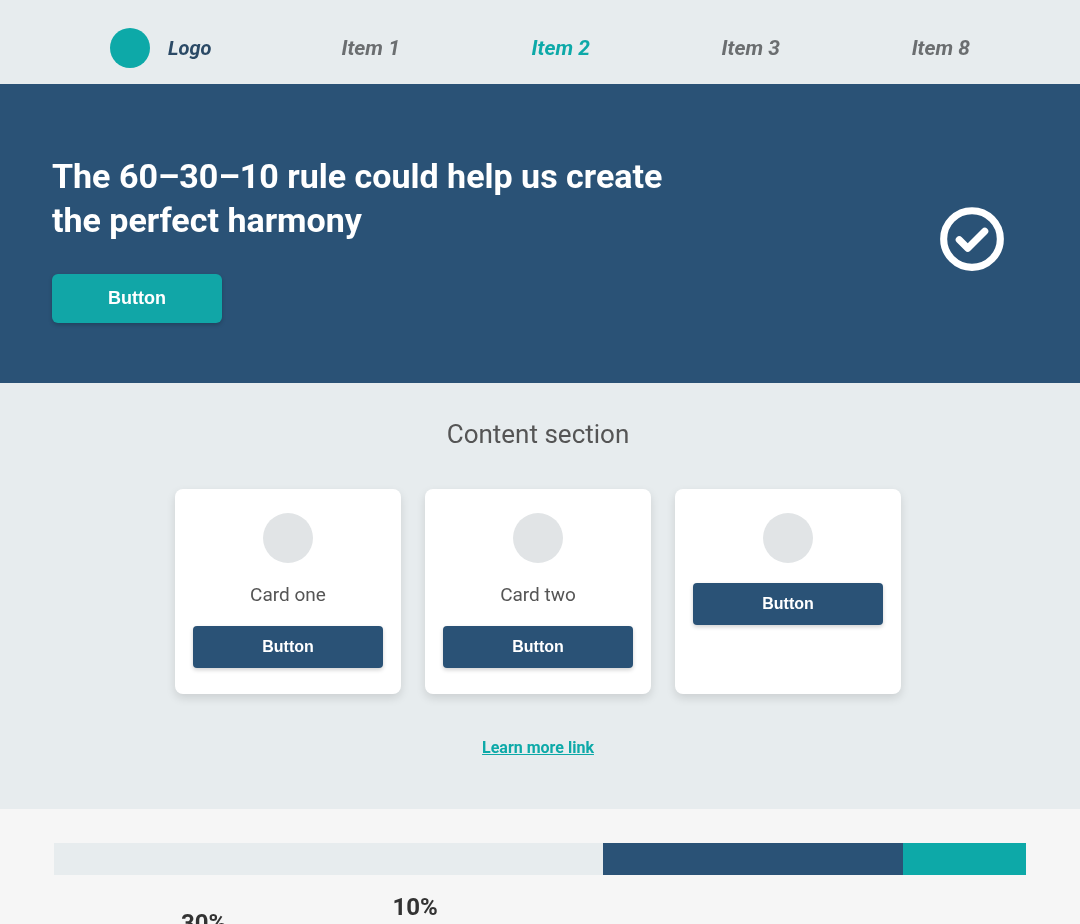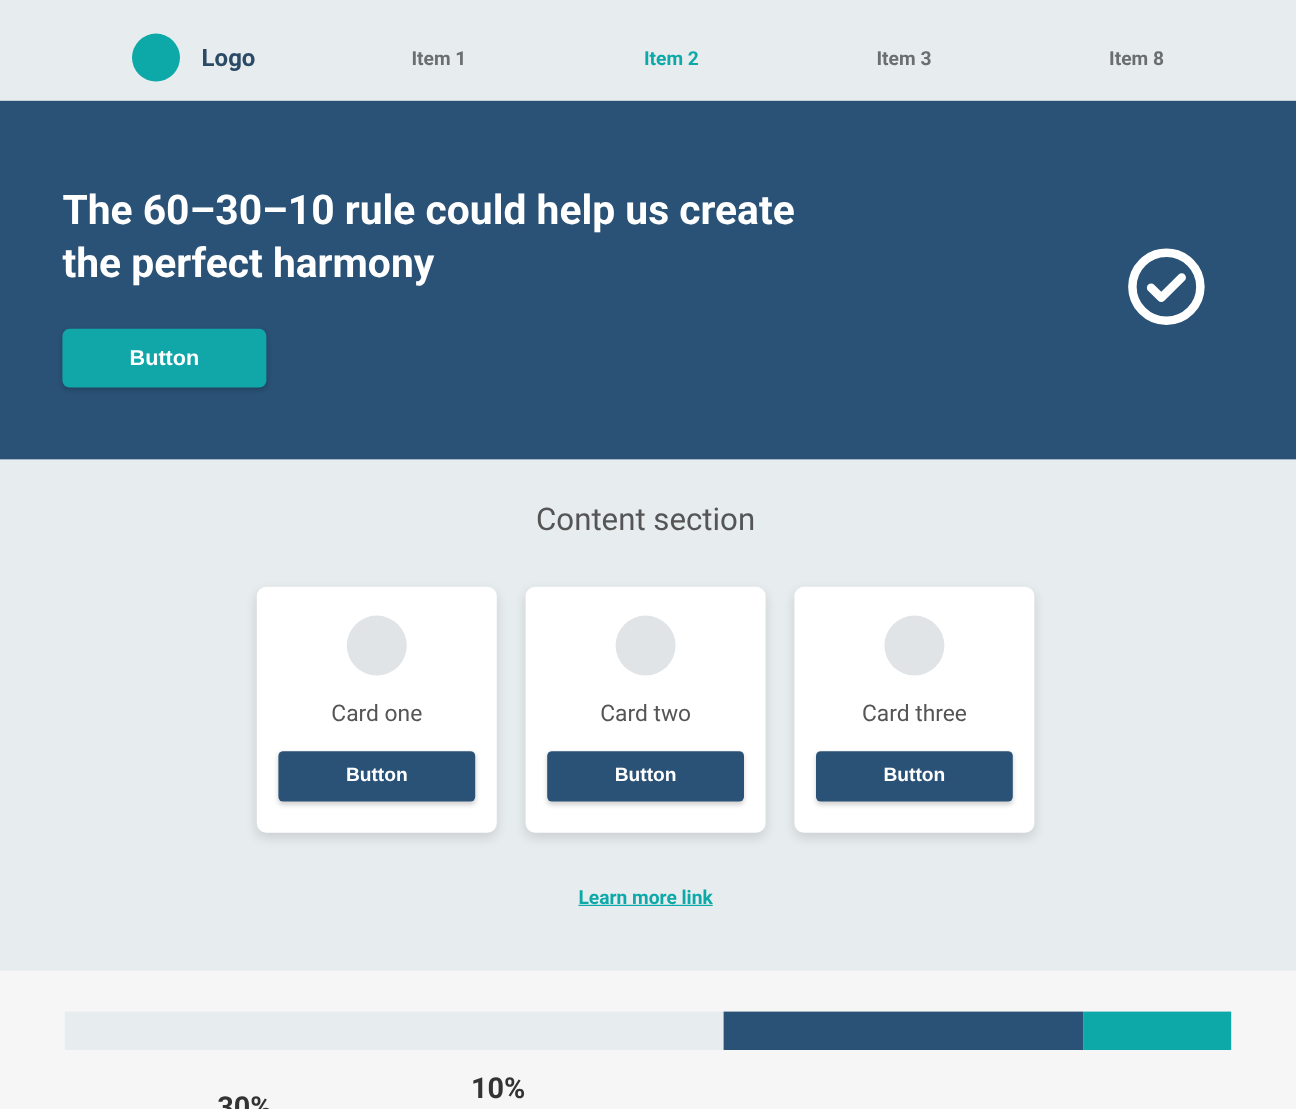--- a/index.html
+++ b/index.html
@@ -9,34 +9,35 @@
       width: 1080px;
       color: #333;
     }
     
     .nav {
       background: #e7ecee;
       height: 84px;
       display: flex;
       align-items: center;
       padding: 12px 110px 0 110px;
+      font-style: italic;
     }
     .logo-wrap { display: flex; align-items: center; gap: 18px; margin-right: 130px; }
     .logo-dot {
       width: 40px; height: 40px; border-radius: 50%; background: #0da9a8;
     }
     .logo-text { font-weight: 700; color: #2b4a66; font-size: 20px; }
     .nav-items {
       flex: 1;
       display: flex;
       justify-content: space-between;
     }
     .nav-item {
       font-weight: 700;
-      font-size: 16px;
+      font-size: 21px;
       color: #6b6e70;
       cursor: pointer;
     }
     .nav-item.active { color: #0da9a8; }
 
     
     .hero {
       background: #2a5276;
       color: #fff;
       padding: 70px 74px 60px 52px;
@@ -80,21 +81,21 @@
       font-weight: 400;
     }
     .cards {
       display: flex;
       justify-content: center;
       gap: 24px;
     }
     .card {
       background: #fff;
       border-radius: 8px;
-      width: 200px;
+      width: 226px;
       padding: 24px 18px 26px 18px;
       box-shadow: 0 4px 10px rgba(0,0,0,.12);
     }
     .card-avatar {
       width: 50px; height: 50px; border-radius: 50%; background: #e1e4e6; margin: 0 auto 20px auto;
     }
     .card-title { color: #555; font-size: 19px; margin-bottom: 20px; }
     .card-btn {
       background: #2a5276;
       color: #fff;
@@ -182,21 +183,20 @@
       <div class="card-title">Card one</div>
       <button class="card-btn">Button</button>
     </div>
     <div class="card">
       <div class="card-avatar"></div>
       <div class="card-title">Card two</div>
       <button class="card-btn">Button</button>
     </div>
     <div class="card">
       <div class="card-avatar"></div>
-      <div class="card-title">Card three</div>
       <button class="card-btn">Button</button>
     </div>
   </div>
   <a class="learn-more">Learn more link</a>
 </div>
 
 <div class="ratio-area">
   <div class="ratio-bar">
     <div class="seg seg-60"></div>
     <div class="seg seg-30"></div>

